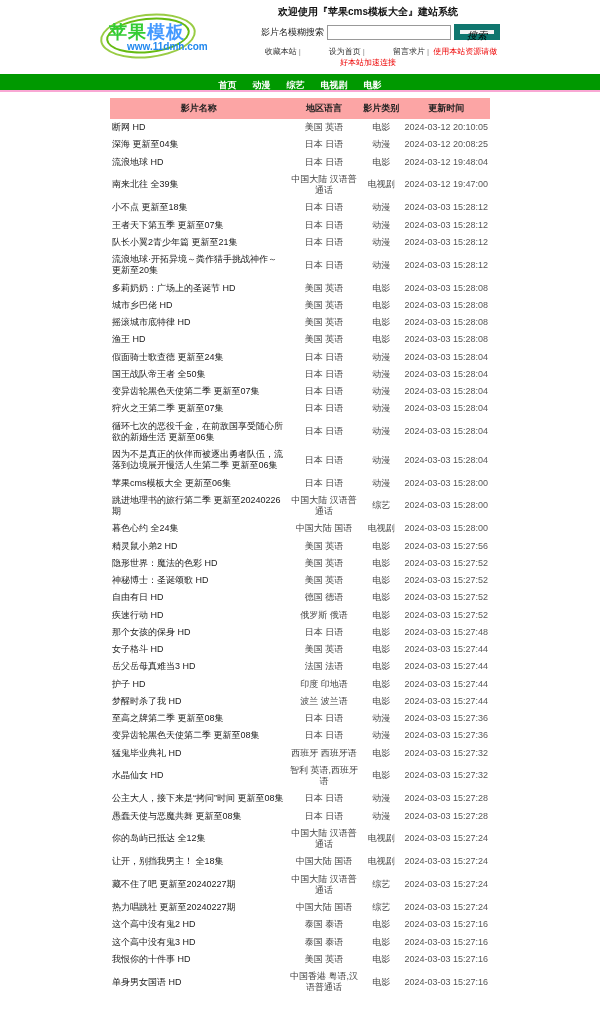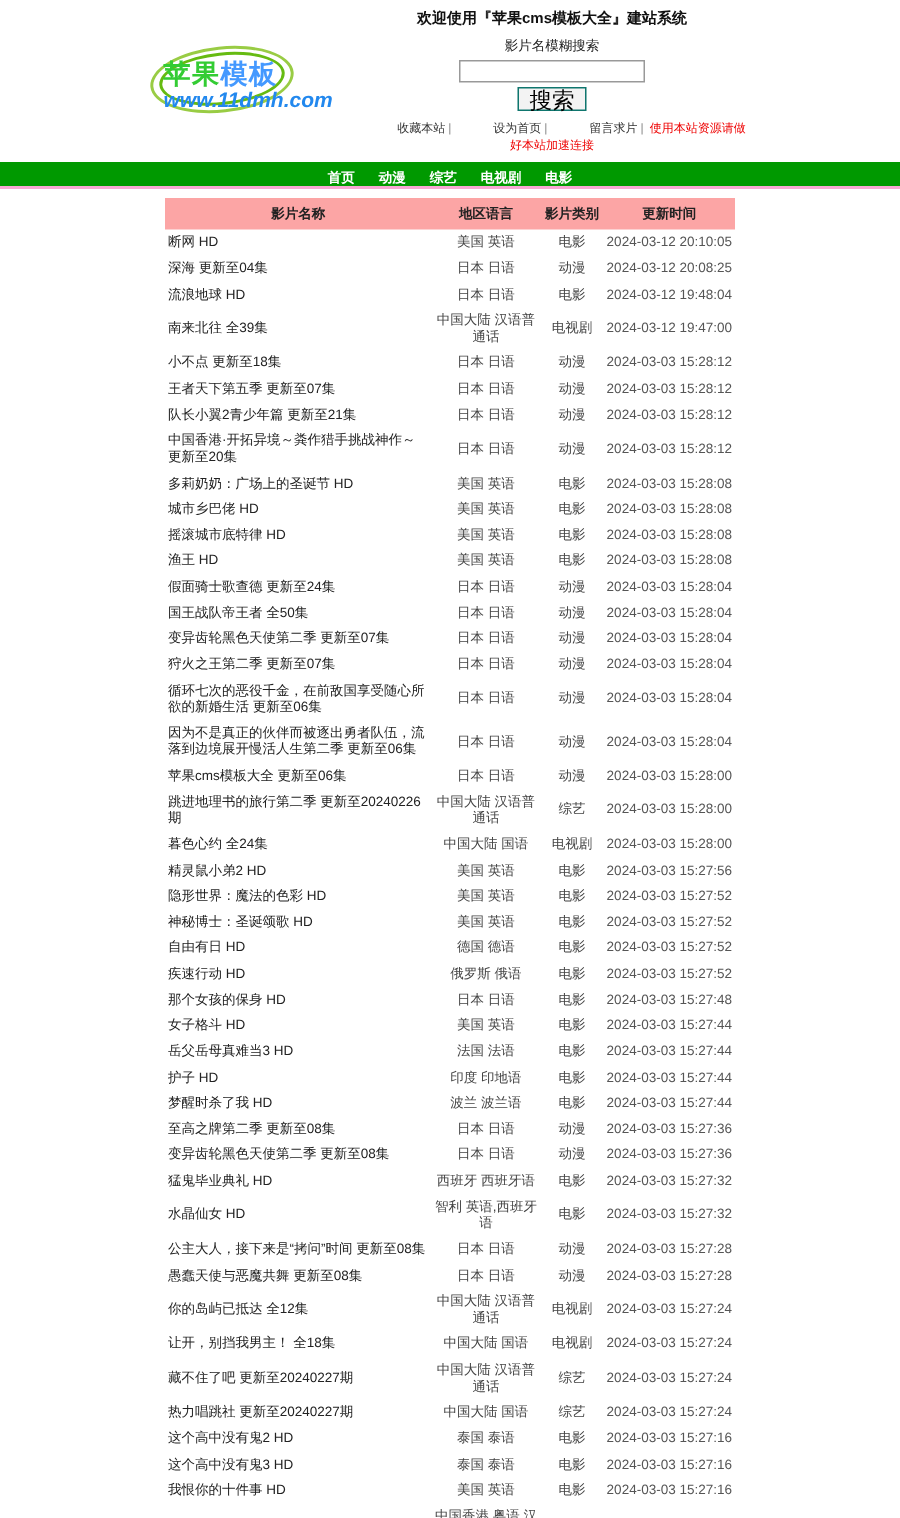--- a/index.html
+++ b/index.html
@@ -7,26 +7,26 @@
   a{text-decoration:none;cursor:pointer;}
   
   .hd-inner{width:400px;margin:0 auto;display:flex;align-items:center;padding:4px 0 2px;}
   .logo{position:relative;width:98px;height:48px;flex:0 0 auto;display:block;}
   .e{position:absolute;border-radius:50%;}
   .e1{left:0;top:2px;width:92px;height:40px;border:2px solid #9c4;transform:rotate(-6deg);}
   .e2{left:6px;top:6px;width:80px;height:31px;border:2px solid #6b1;transform:rotate(-6deg);}
   .logo-text{position:absolute;left:9px;top:8px;font-size:18px;font-weight:bold;letter-spacing:1px;white-space:nowrap;}
   .lg-green{color:#3c3;}
   .lg-blue{color:#49f;}
-  .logo-url{position:absolute;left:9px;top:29px;font-size:14px;font-weight:bold;font-style:italic;color:#28e;white-space:nowrap;}
+  .logo-url{position:absolute;left:27px;top:29px;font-size:10px;font-weight:bold;color:#28e;white-space:nowrap;}
   .hd-right{flex:1;text-align:center;padding-left:38px;}
   .welcome{font-size:10px;font-weight:bold;color:#111;margin:1px 0 5px;}
-  .searchrow{display:flex;align-items:center;justify-content:flex-end;gap:3px;font-size:9px;color:#222;flex-direction:column;}
+  .searchrow{display:flex;align-items:center;justify-content:flex-end;gap:3px;font-size:9px;color:#222;}
   .s-input{width:118px;height:13px;border:1px solid #999;font-size:9px;padding:0 2px;}
-  .s-btn{font-size:15px;border:1px solid #0f766e;background:#f3f3f3;padding:1px 7px;height:16px;line-height:1;cursor:pointer;}
+  .s-btn{font-size:10px;border:6px solid #0f766e;background:#f3f3f3;padding:1px 7px;height:16px;line-height:1;cursor:pointer;font-style:italic;}
   .quicklinks{font-size:8px;margin-top:6px;color:#444;}
   .quicklinks a{color:#333;margin-left:26px;}
   .sep{color:#888;margin:0 2px;}
   .notice{color:#e00;}
   
   .navbar{background:#090;height:16px;margin-top:4px;border-bottom:2px solid #f9a8d4;}
   .nav-inner{text-align:center;}
   .nav-inner a{display:inline-block;color:#fff;font-weight:bold;font-size:9px;line-height:16px;margin:0 8px;}
   
   main{width:380px;margin:6px auto 0;}
@@ -34,21 +34,21 @@
   thead tr{background:#fca5a5;}
   th{font-size:9px;padding:4px 2px;font-weight:bold;color:#222;text-align:center;}
   th:nth-child(1){width:51%;}
   th:nth-child(2){width:21%;}
   th:nth-child(3){width:12%;}
   th:nth-child(4){width:16%;}
   td{font-size:9px;padding:3px 2px;line-height:1.25;vertical-align:middle;}
   td.name{text-align:left;}
   td.name a{color:#222;}
   td.center{text-align:center;color:#444;}
-  td.time{text-align:center;color:#555;white-space:nowrap;}
+  td.time{text-align:right;color:#555;white-space:nowrap;}
 </style>
 </head>
 <body>
 
 <div class="page">
 
   <header>
     <div class="hd-inner">
       <a class="logo">
         <span class="e e1"></span>
@@ -122,21 +122,21 @@
             <td class="center">动漫</td>
             <td class="time">2024-03-03 15:28:12</td>
           </tr>
           <tr class="row">
             <td class="name"><a class="movie-link">队长小翼2青少年篇 更新至21集</a></td>
             <td class="center">日本 日语</td>
             <td class="center">动漫</td>
             <td class="time">2024-03-03 15:28:12</td>
           </tr>
           <tr class="row">
-            <td class="name"><a class="movie-link">中国香港·开拓异境～粪作猎手挑战神作～ 更新至20集</a></td>
+            <td class="name"><a class="movie-link">流浪地球·开拓异境～粪作猎手挑战神作～ 更新至20集</a></td>
             <td class="center">日本 日语</td>
             <td class="center">动漫</td>
             <td class="time">2024-03-03 15:28:12</td>
           </tr>
           <tr class="row">
             <td class="name"><a class="movie-link">多莉奶奶：广场上的圣诞节 HD</a></td>
             <td class="center">美国 英语</td>
             <td class="center">电影</td>
             <td class="time">2024-03-03 15:28:08</td>
           </tr>

